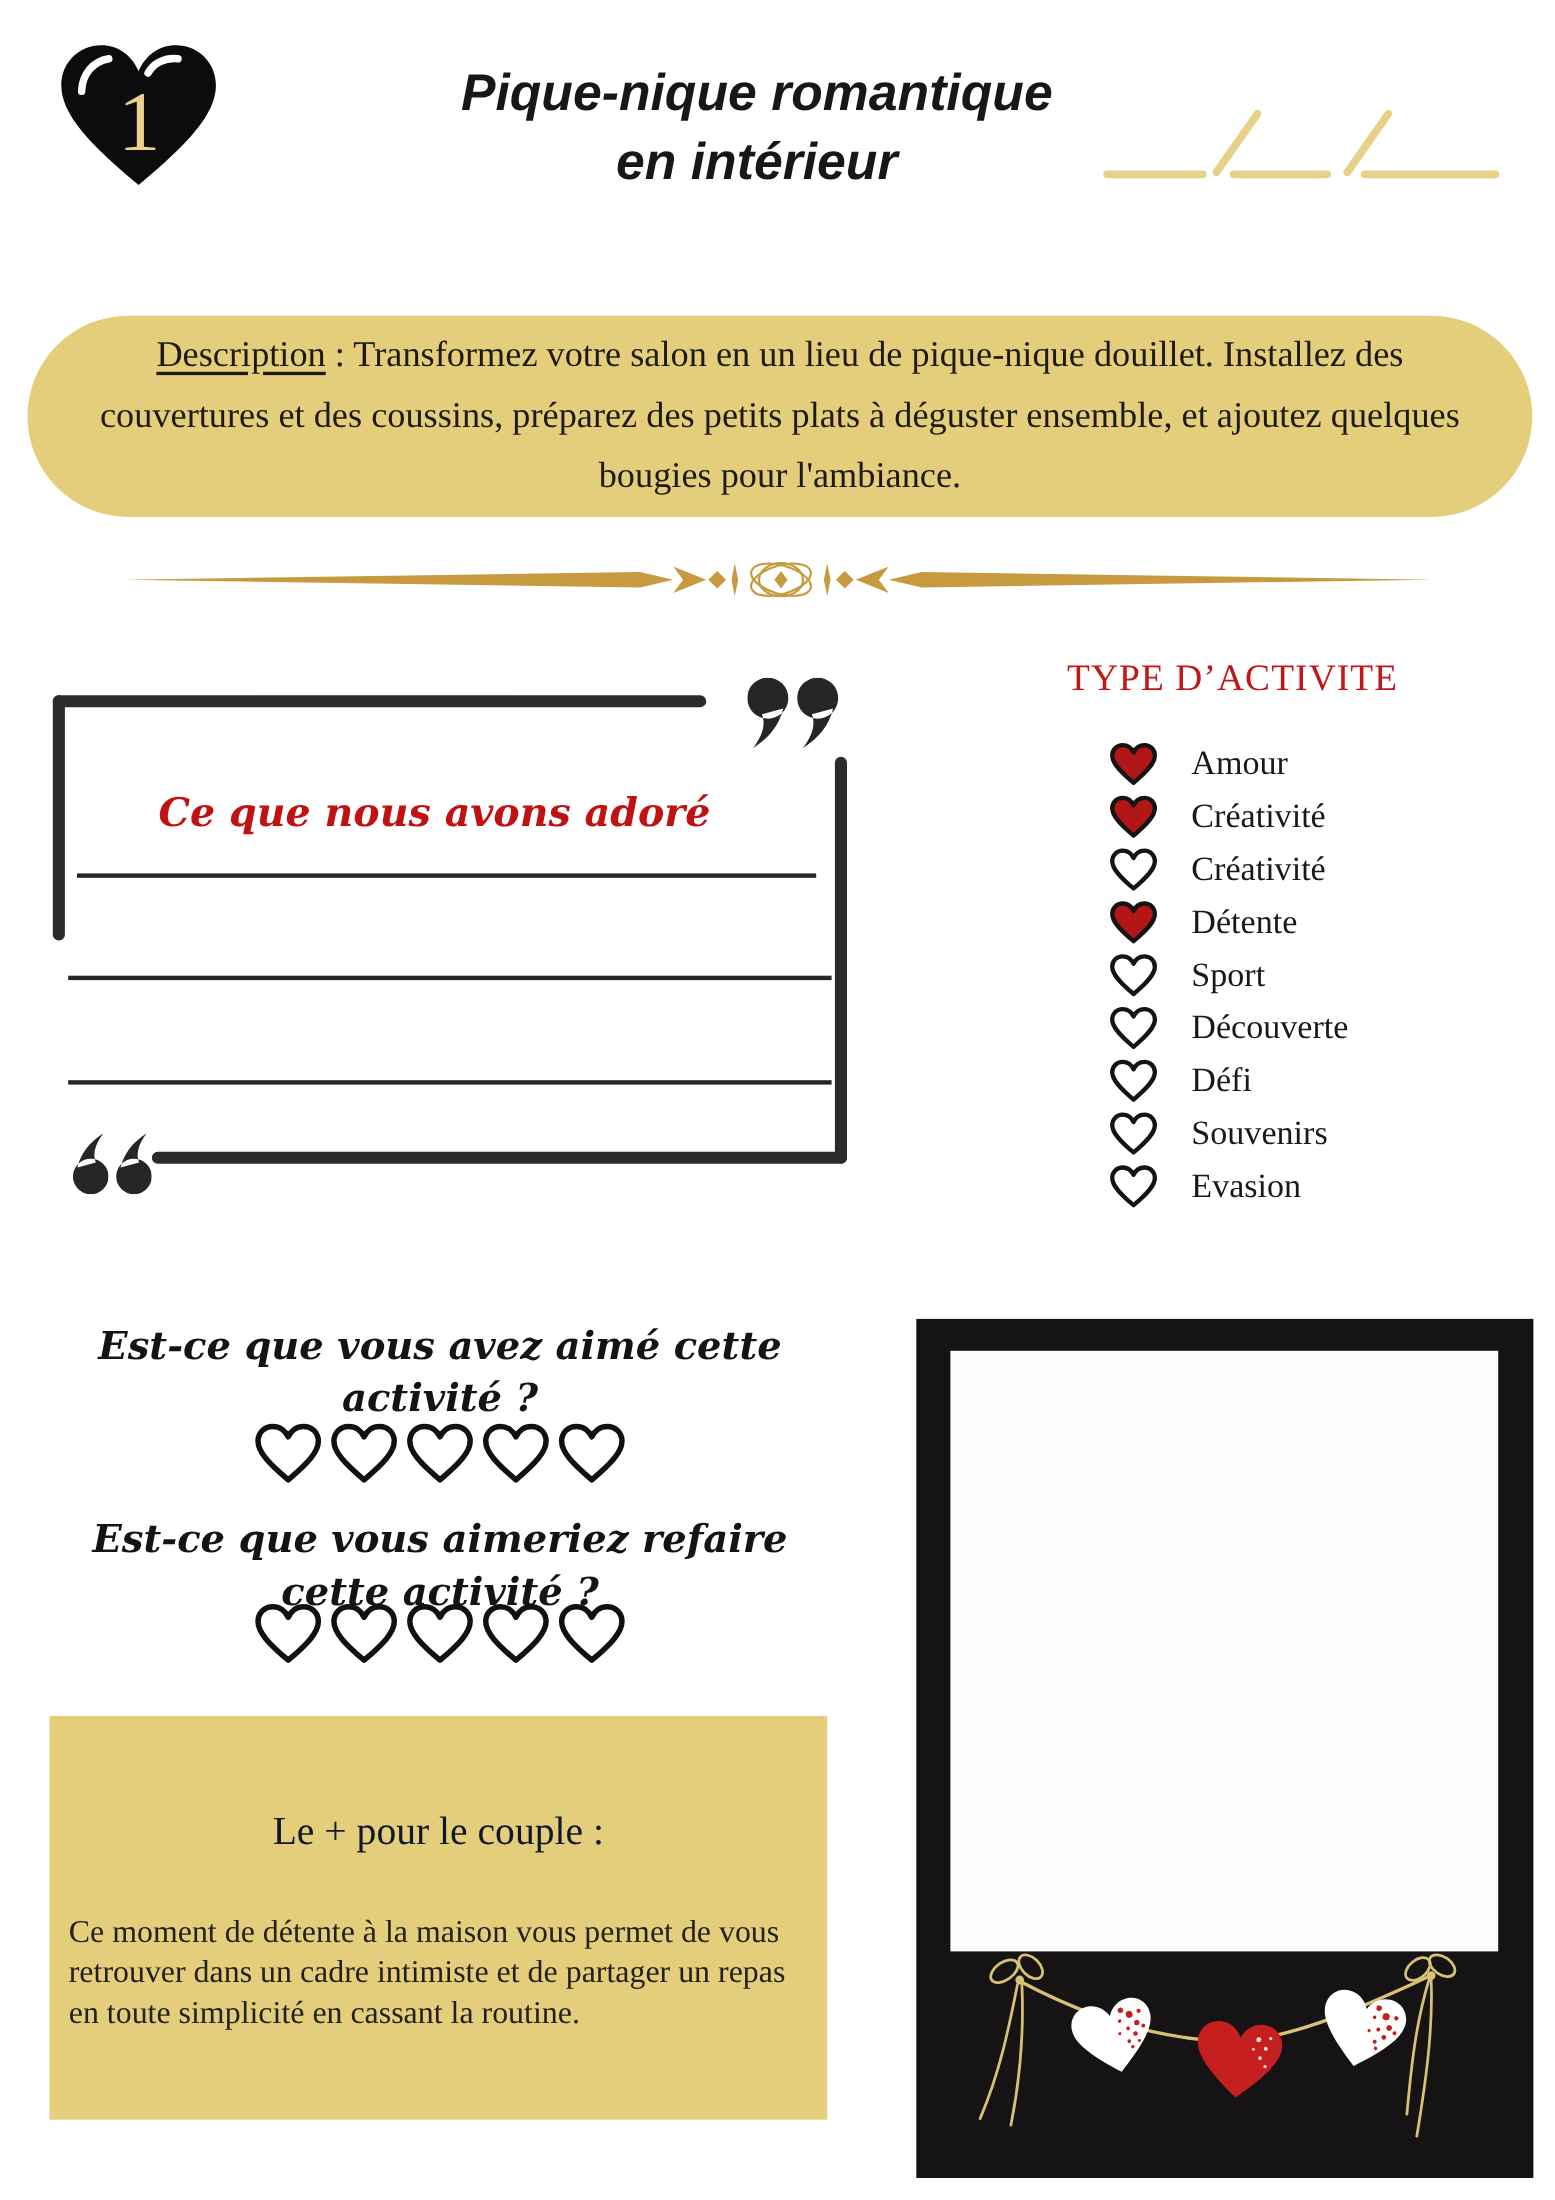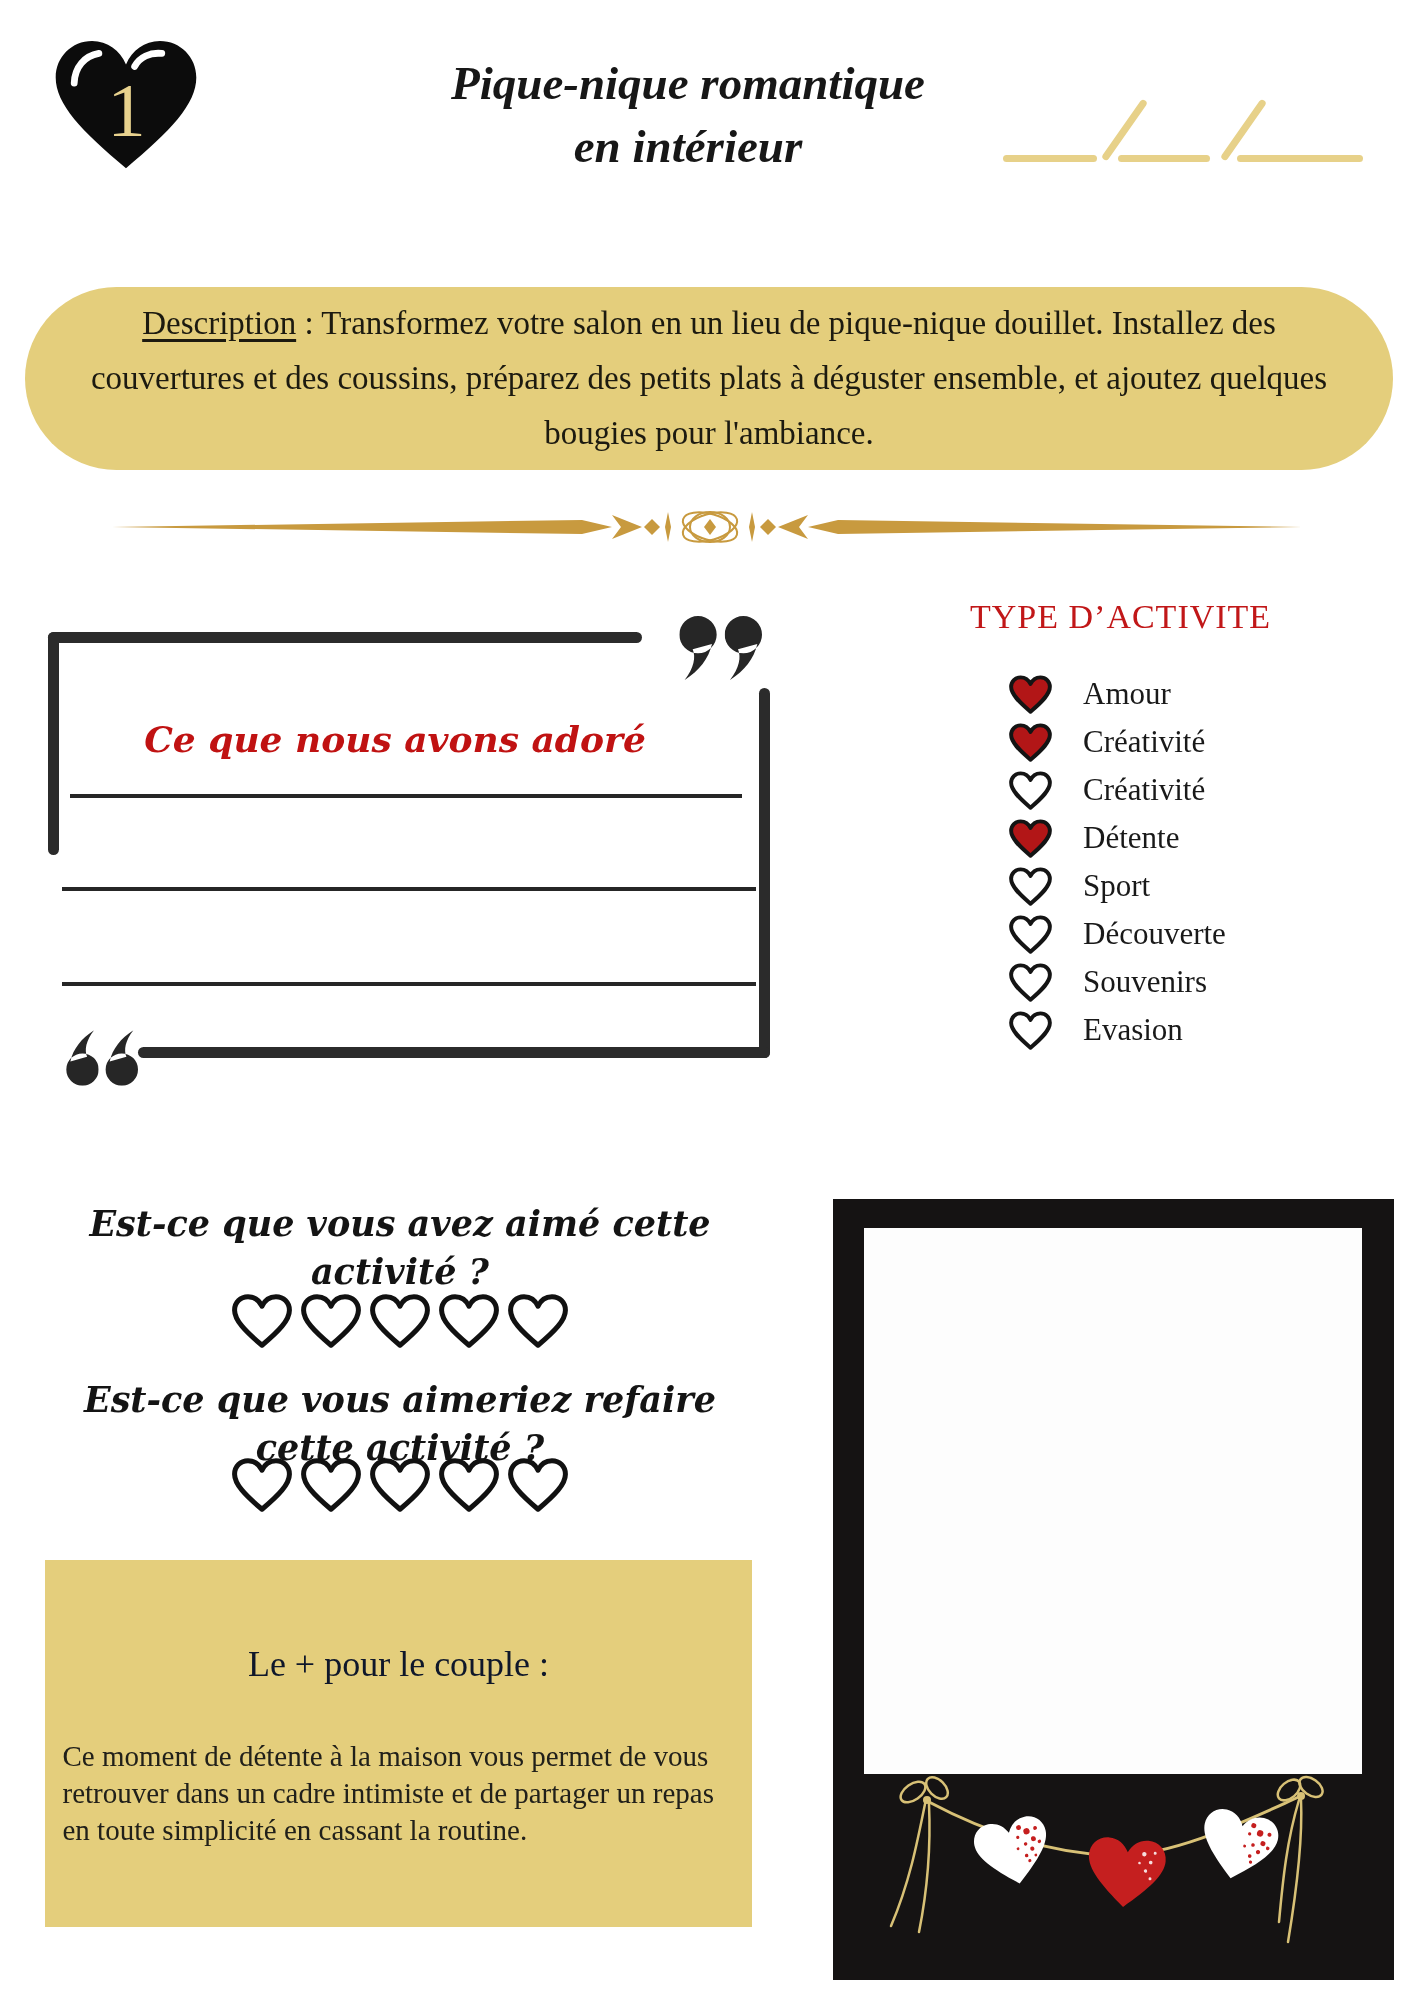--- a/index.html
+++ b/index.html
@@ -3,21 +3,21 @@
 <meta charset="utf-8">
 <style>
   html,body{margin:0;padding:0;}
   body{width:1414px;height:2000px;position:relative;background:#ffffff;
        font-family:"Liberation Serif",serif;overflow:hidden;}
   .abs{position:absolute;}
 
   
   .num-heart{left:52px;top:36px;width:148px;height:136px;}
   .page-title{left:330px;top:52px;width:716px;text-align:center;
-    font-family:Liberation Serif, serif;font-style:italic;font-weight:700;
+    font-family:Liberation Sans, sans-serif;font-style:italic;font-weight:700;
     font-size:47px;line-height:63px;color:#171717;}
   .date-field{left:1000px;top:92px;width:372px;height:78px;}
   .date-seg{position:absolute;height:7px;background:#e7d189;border-radius:4px;top:63px;}
   .date-slash{position:absolute;width:7px;height:72px;background:#e7d189;border-radius:4px;
     top:2px;transform:rotate(35deg);}
 
   
   .desc-box{left:25px;top:287px;width:1368px;height:183px;background:#e4ce7c;
     border-radius:92px;display:flex;align-items:center;justify-content:center;}
   .desc-text{width:1240px;text-align:center;font-size:33px;line-height:55px;color:#1c1a10;}
@@ -178,20 +178,26 @@
     <svg class="act-heart" viewBox="0 0 24 22" data-filled="false">
         <use href="#heartPath" class="hp"></use>
       </svg>
     <span class="type-label">Sport</span>
   </div>
   <div class="type-item">
     <svg class="act-heart" viewBox="0 0 24 22" data-filled="false">
         <use href="#heartPath" class="hp"></use>
       </svg>
     <span class="type-label">Découverte</span>
+  </div>
+  <div class="type-item">
+    <svg class="act-heart" viewBox="0 0 24 22" data-filled="false">
+        <use href="#heartPath" class="hp"></use>
+      </svg>
+    <span class="type-label">Défi</span>
   </div>
   <div class="type-item">
     <svg class="act-heart" viewBox="0 0 24 22" data-filled="false">
         <use href="#heartPath" class="hp"></use>
       </svg>
     <span class="type-label">Souvenirs</span>
   </div>
   <div class="type-item">
     <svg class="act-heart" viewBox="0 0 24 22" data-filled="false">
         <use href="#heartPath" class="hp"></use>

